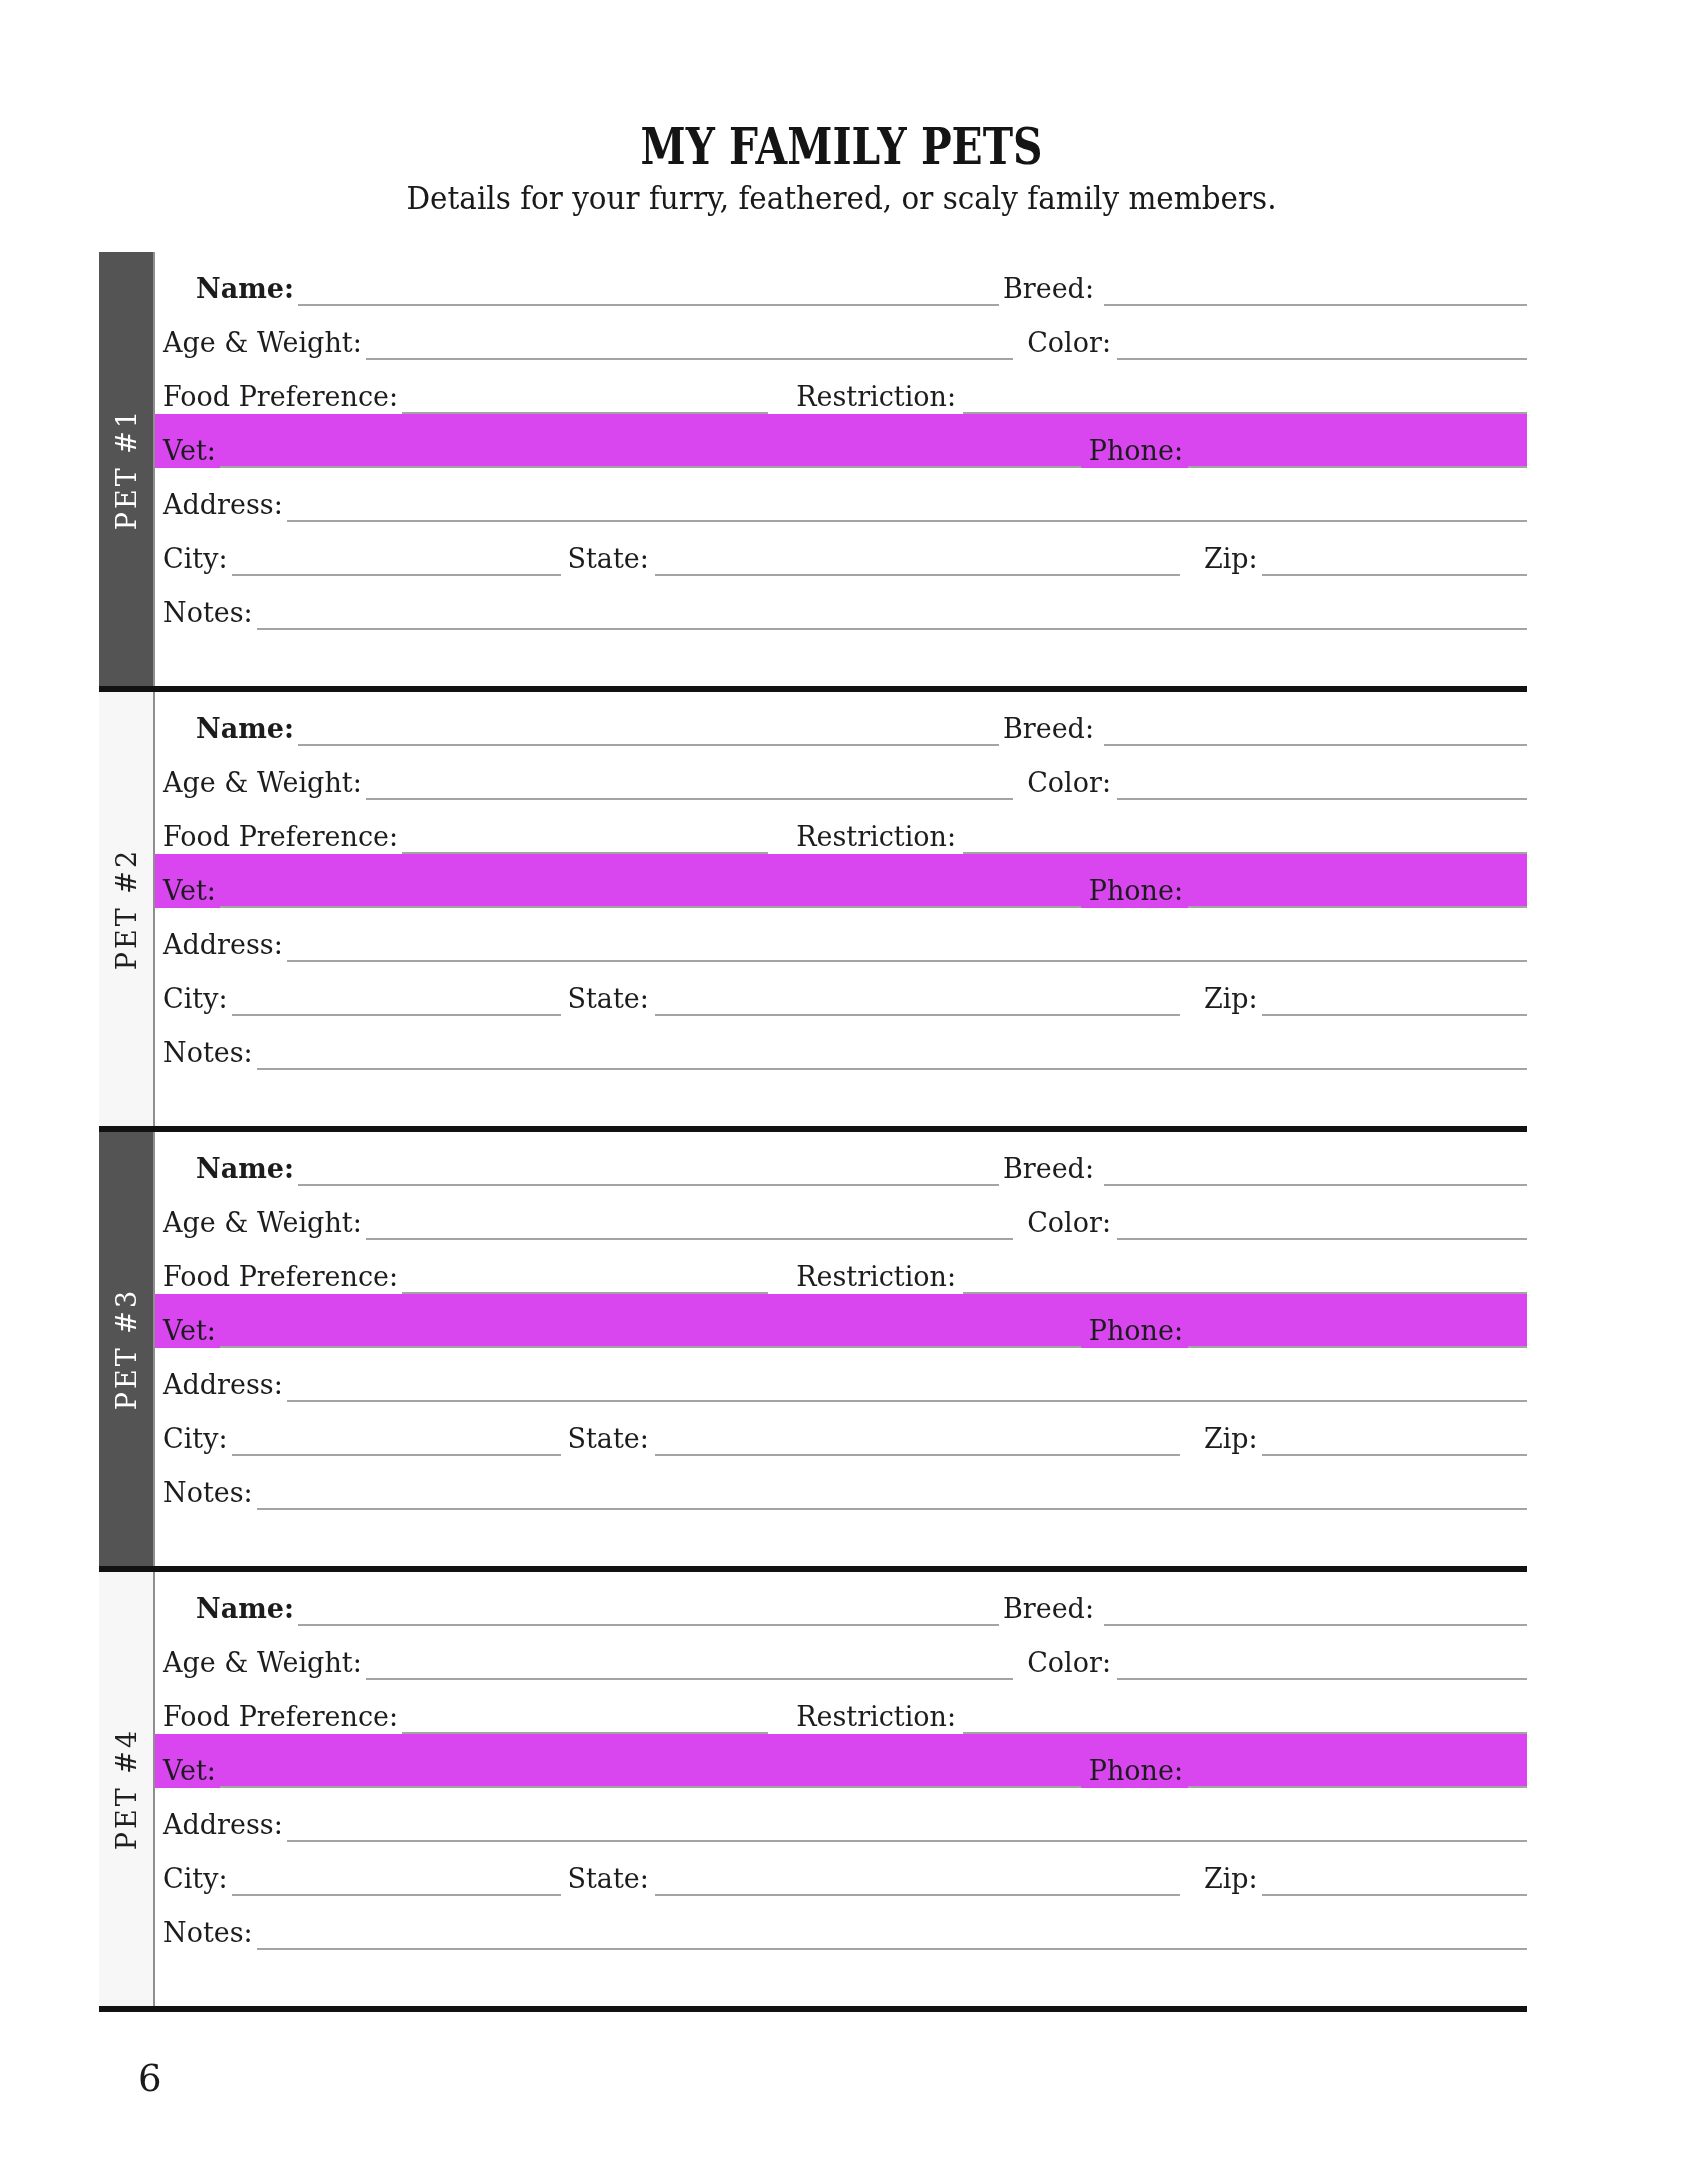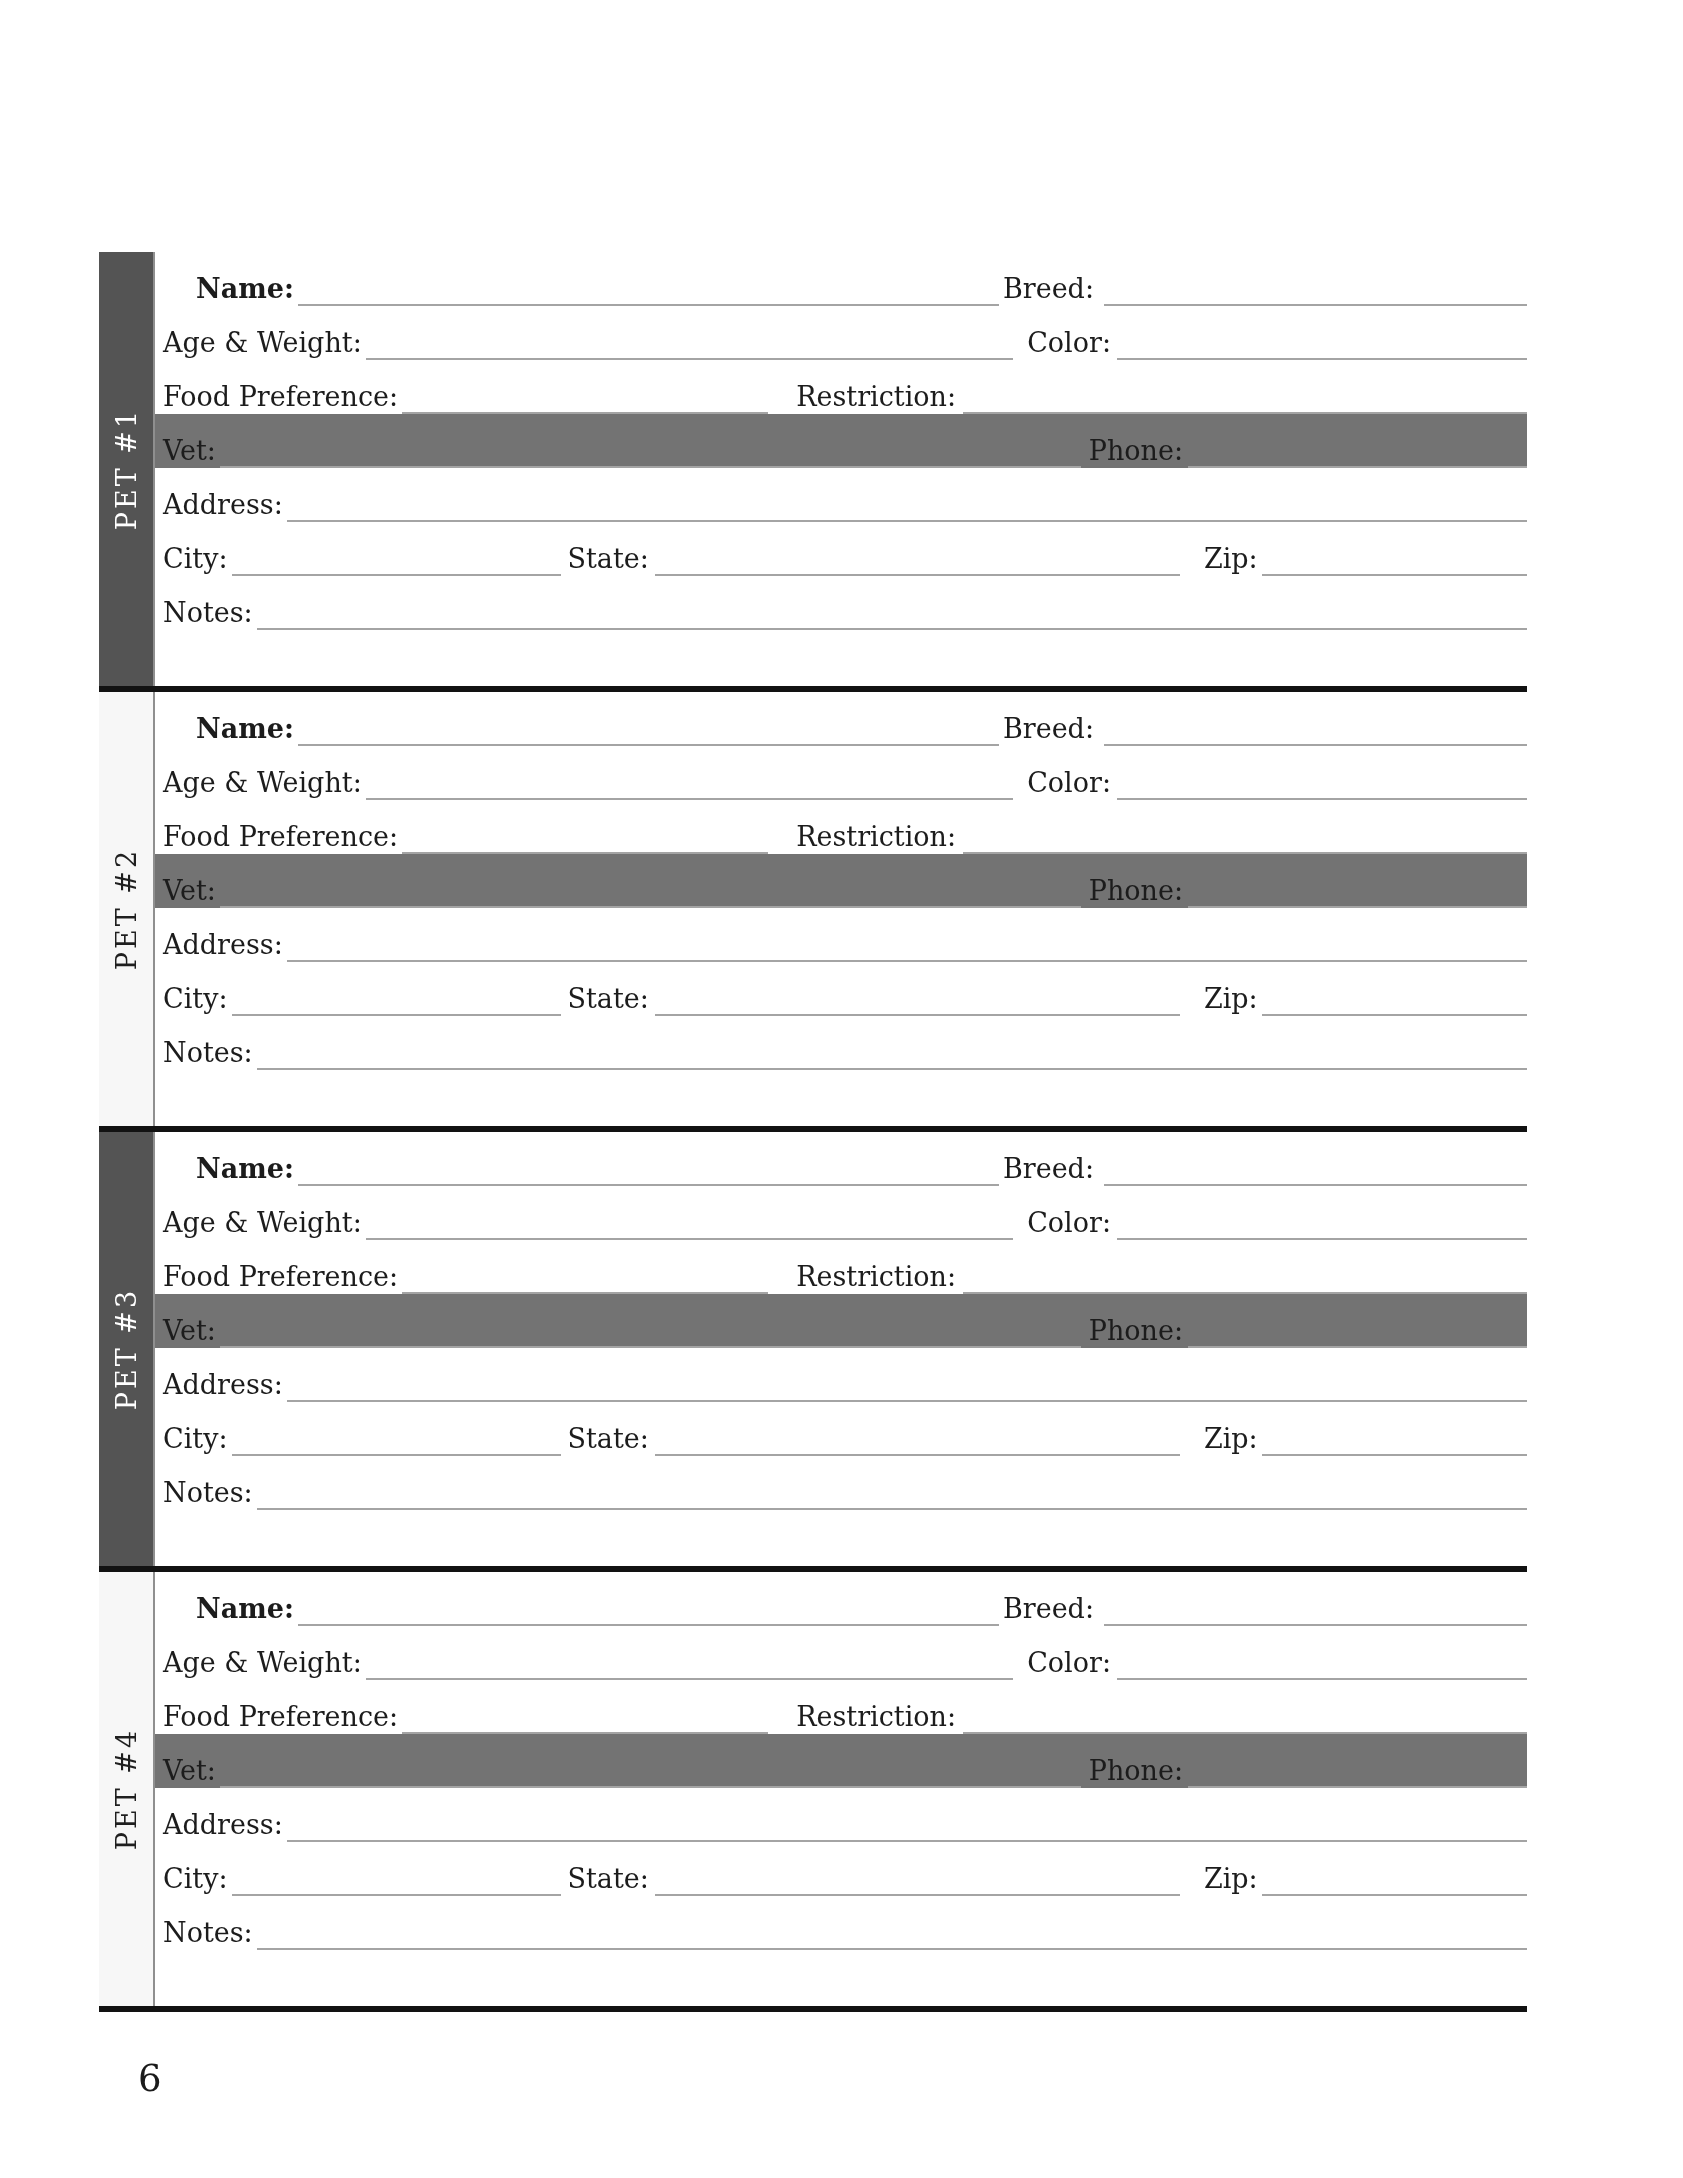--- a/index.html
+++ b/index.html
@@ -41,21 +41,21 @@
     white-space:nowrap; font-size:27px; letter-spacing:3px; font-weight:normal;
   }
   .tab.dark  .tab-label { color:#ffffff; }
   .tab.light .tab-label { color:#1f1f1f; }
 
   .content {
     flex:1; min-width:0; display:flex; flex-direction:column;
     padding:0 0 0 8px; box-sizing:border-box;
   }
   .frow { height:54px; display:flex; align-items:flex-end; }
-  .frow.band { background:#737373; margin-left:-8px; padding-left:8px; }
+  .frow.band { background:#d946ef; margin-left:-8px; padding-left:8px; }
 
   .lbl { font-size:27px; line-height:1.22; white-space:nowrap; }
   .lbl.b { font-weight:bold;margin-left:33px; }
 
   .line {
     border-bottom:2px solid #a4a4a4; height:10px; box-sizing:border-box;
     margin-left:4px;
   }
   .grow   { flex:1 1 auto; }
   .w427 { flex:none; width:423px; margin-left:10px; }
@@ -74,20 +74,24 @@
   .page-number {
     position:absolute; left:138px; top:2057px;
     font-size:37px; color:#1a1a1a;
   }
 </style>
 </head>
 <body>
 
 <div class="page">
 
+  <div class="header">
+    <h1 class="title">MY FAMILY PETS</h1>
+    <div class="subtitle">Details for your furry, feathered, or scaly family members.</div>
+  </div>
 
   <div class="sections">
 
     <div class="section">
       <div class="tab dark">
         <span class="tab-label">PET #1</span>
       </div>
       <div class="content">
         <div class="frow">
           <span class="lbl b">Name:</span>

